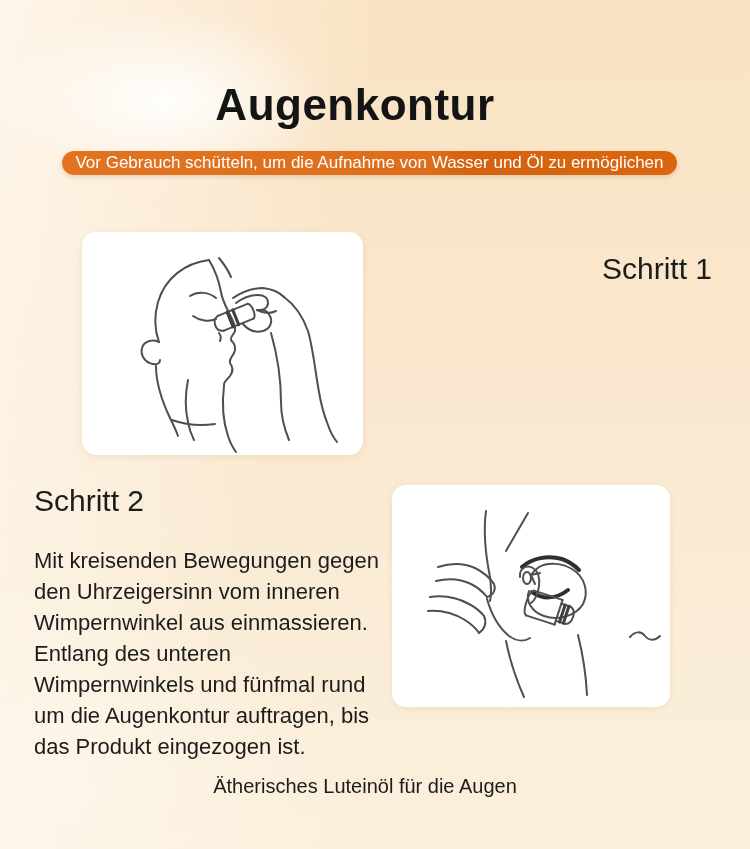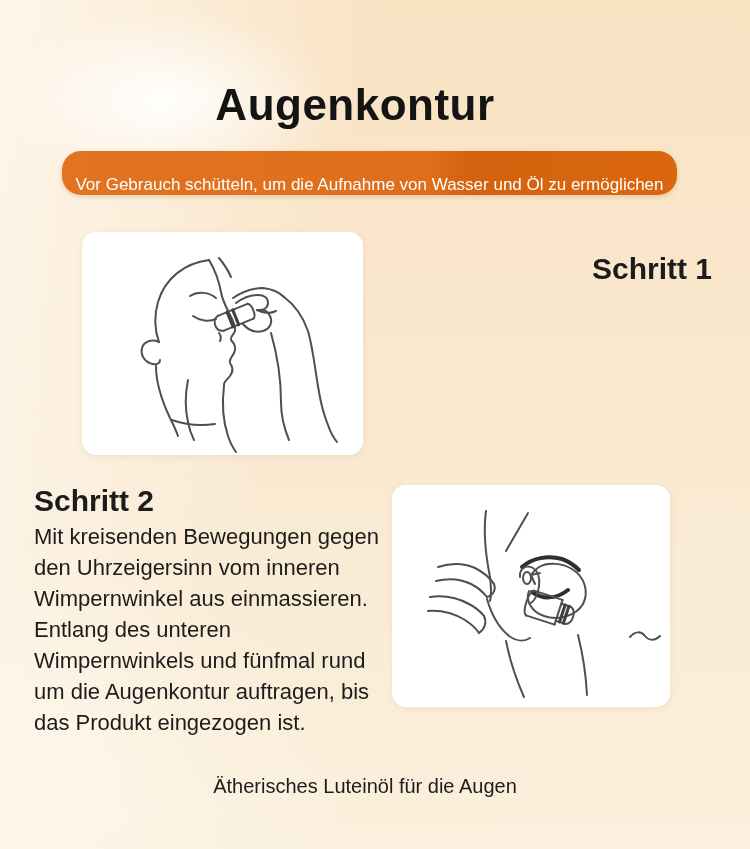--- a/index.html
+++ b/index.html
@@ -15,49 +15,49 @@
       linear-gradient(105deg, rgba(255,250,242,0.85) 0%, rgba(255,250,242,0) 40%),
       linear-gradient(to bottom, #f9e2c2 0%, #f9e8cf 45%, #fbf0dd 100%);
   }
   .title{
     position:absolute;top:80px;left:0;width:710px;
     text-align:center;
     font-size:44px;font-weight:bold;letter-spacing:0.5px;
     color:#141414;margin:0;
   }
   .banner{
-    position:absolute;left:62px;top:151px;width:615px;height:44px;
+    position:absolute;left:62px;top:151px;width:615px;height:24px;
     border-radius:19px;
     background:linear-gradient(90deg,#e17321 0%,#de6e1c 60%,#d4620e 66%,#da660f 100%);
     color:#fff;
-    display:flex;align-items:flex-end;justify-content:center;
+    display:flex;align-items:center;justify-content:center;
     font-size:17px;
     box-shadow:0 2px 5px rgba(190,120,50,0.25);
   }
   .card{
     position:absolute;background:#fff;border-radius:14px;
     display:flex;align-items:center;justify-content:center;
     box-shadow:0 2px 6px rgba(205,160,100,0.18);
   }
   .card.step1-card{left:82px;top:232px;width:281px;height:223px;}
   .card.step2-card{left:392px;top:485px;width:278px;height:222px;}
   .step-block h2{
-    margin:0;font-size:30px;font-weight:700;color:#1c1c1c;line-height:1.15;
+    margin:0;font-size:30px;font-weight:400;color:#1c1c1c;line-height:1.15;
   }
   .step-block p{
     margin:0;font-size:22px;color:#1c1c1c;white-space:pre-line;
   }
   .step1-text{
     position:absolute;top:252px;right:38px;width:345px;text-align:right;
   }
   .step1-text p{margin-top:14px;line-height:29px;}
   .step2-text{
     position:absolute;top:484px;left:34px;width:360px;text-align:left;
   }
-  .step2-text p{margin-top:2px;line-height:31px;}
+  .step2-text p{margin-top:26px;line-height:31px;}
   .footer-caption{
     position:absolute;top:775px;left:0;width:730px;
     text-align:center;font-size:20px;color:#1c1c1c;margin:0;
   }
   svg .ln{fill:none;stroke:#4f4f4f;stroke-width:2;stroke-linecap:round;stroke-linejoin:round;}
   svg .thick{fill:none;stroke:#2f2f2f;stroke-width:4;stroke-linecap:round;stroke-linejoin:round;}
   svg .band{fill:none;stroke:#3f3f3f;stroke-width:3;stroke-linecap:round;}
 </style>
 </head>
 <body>

